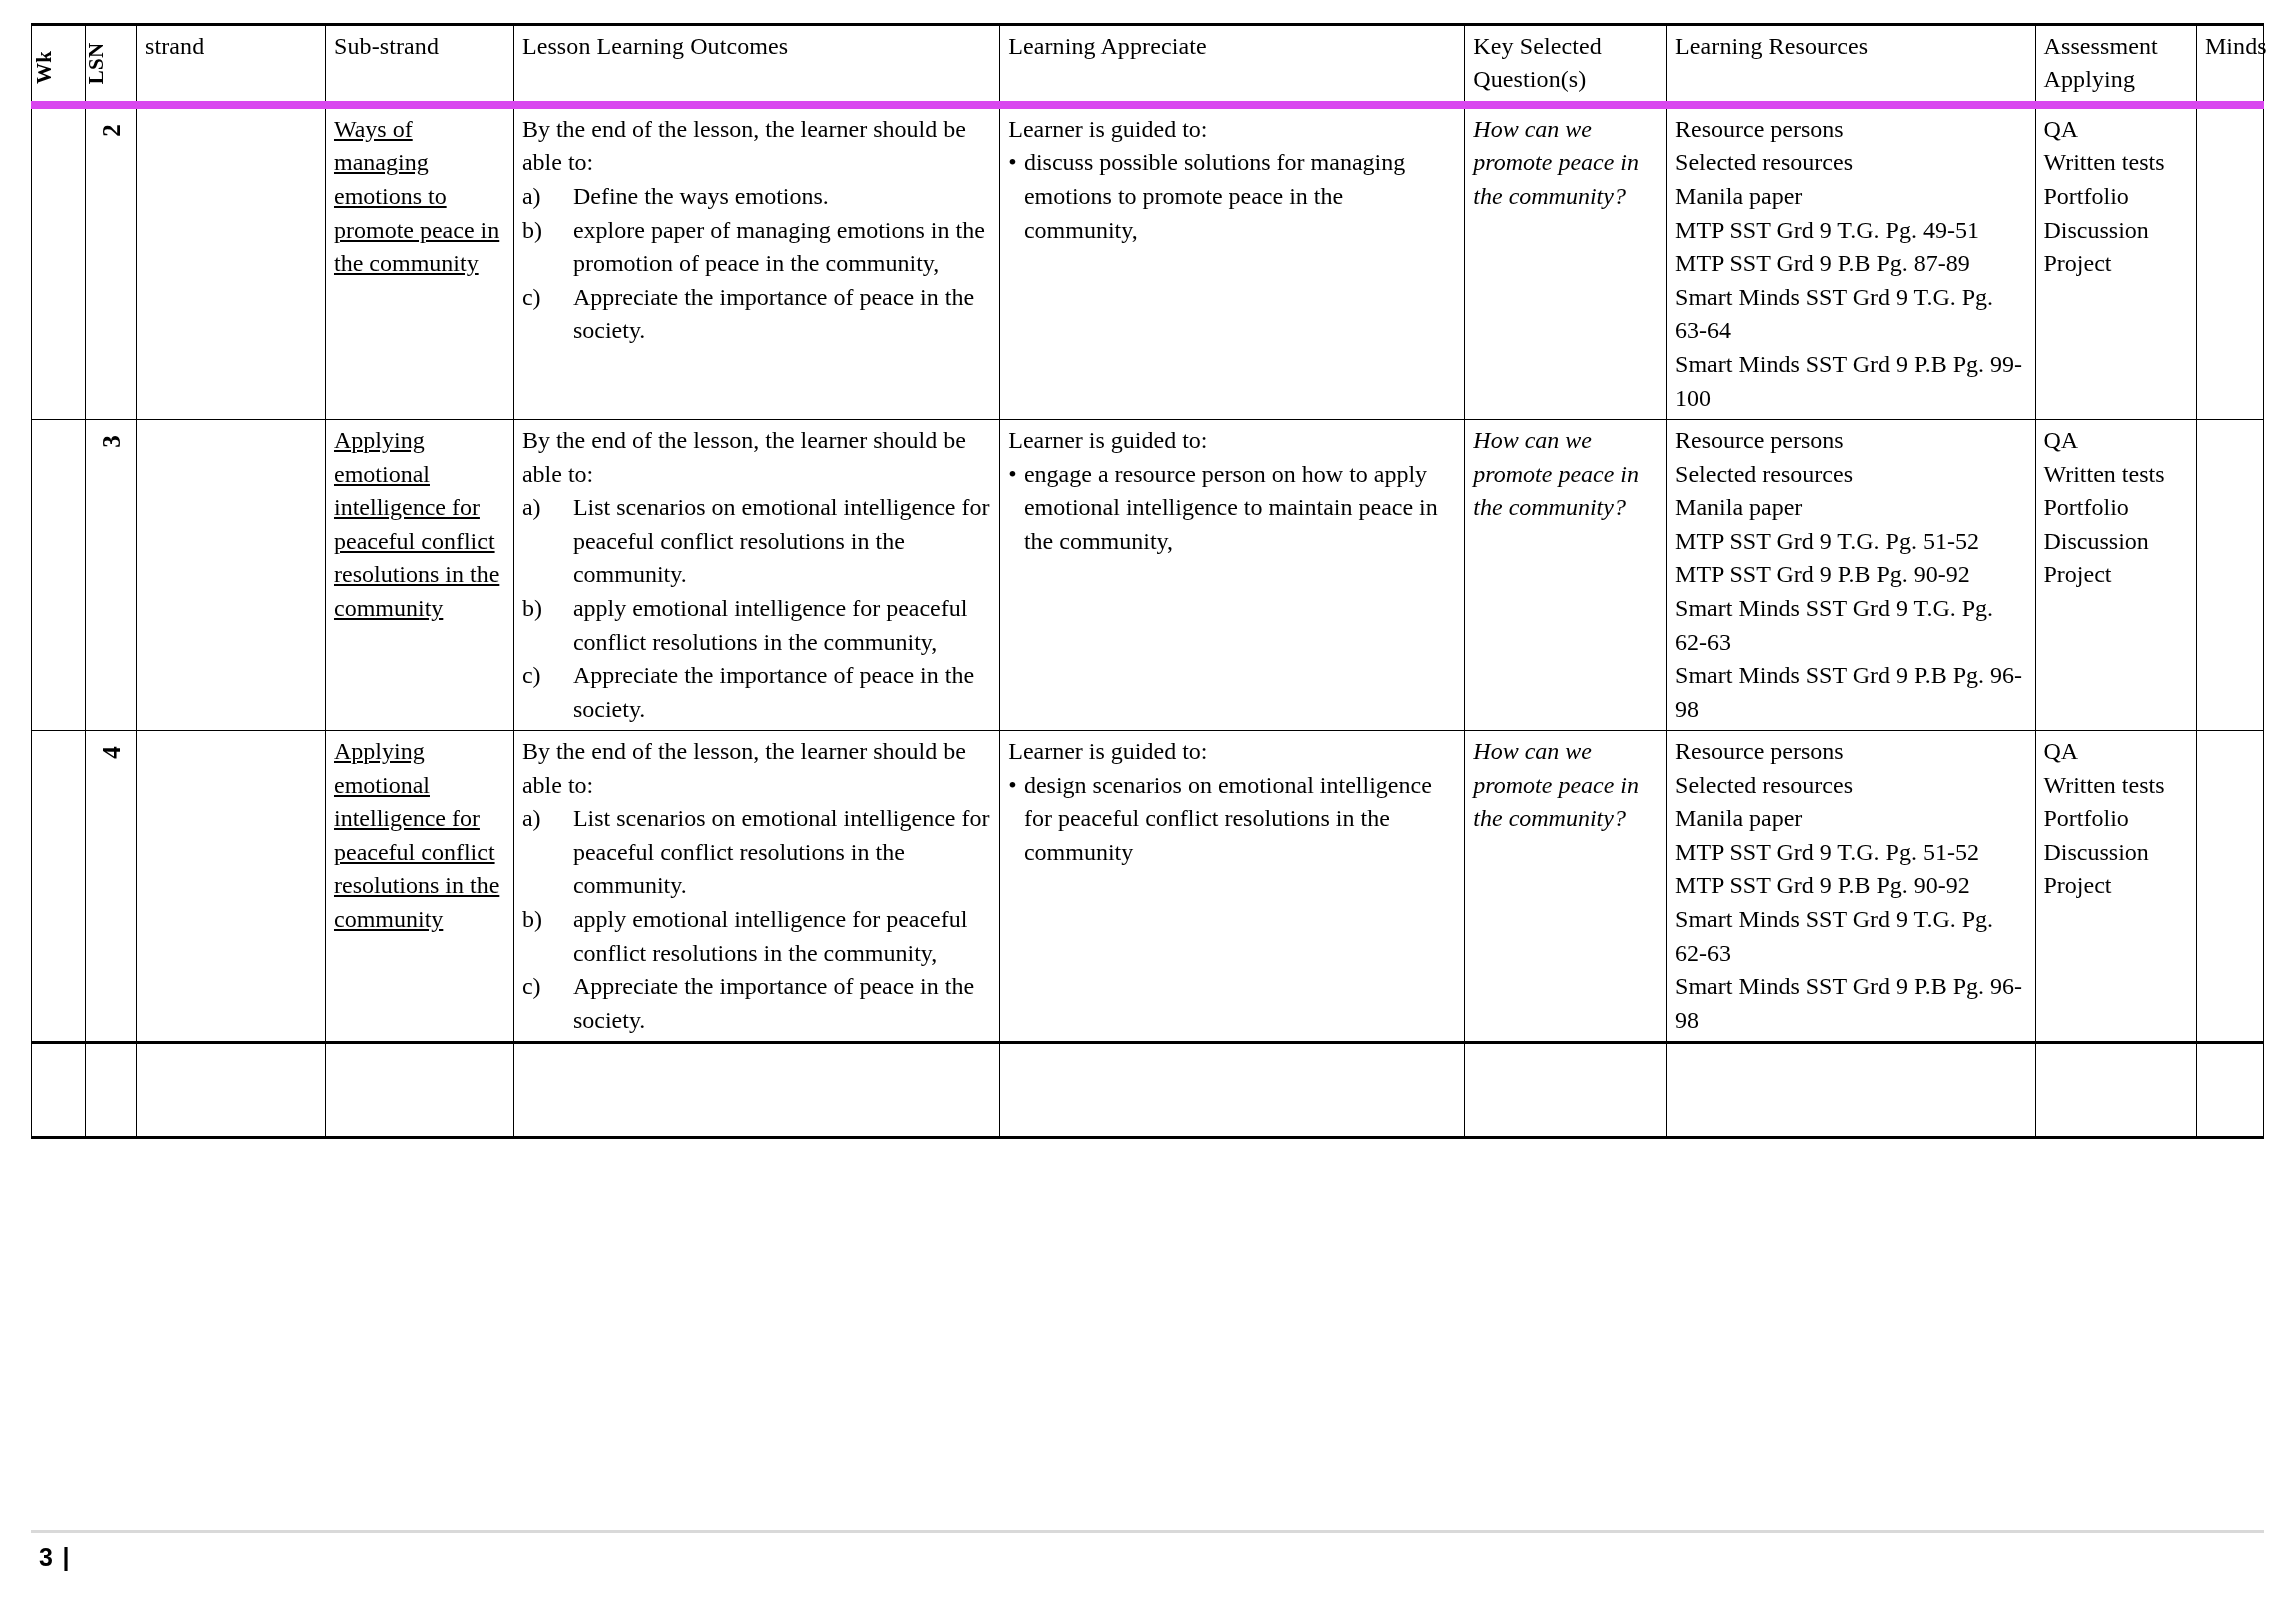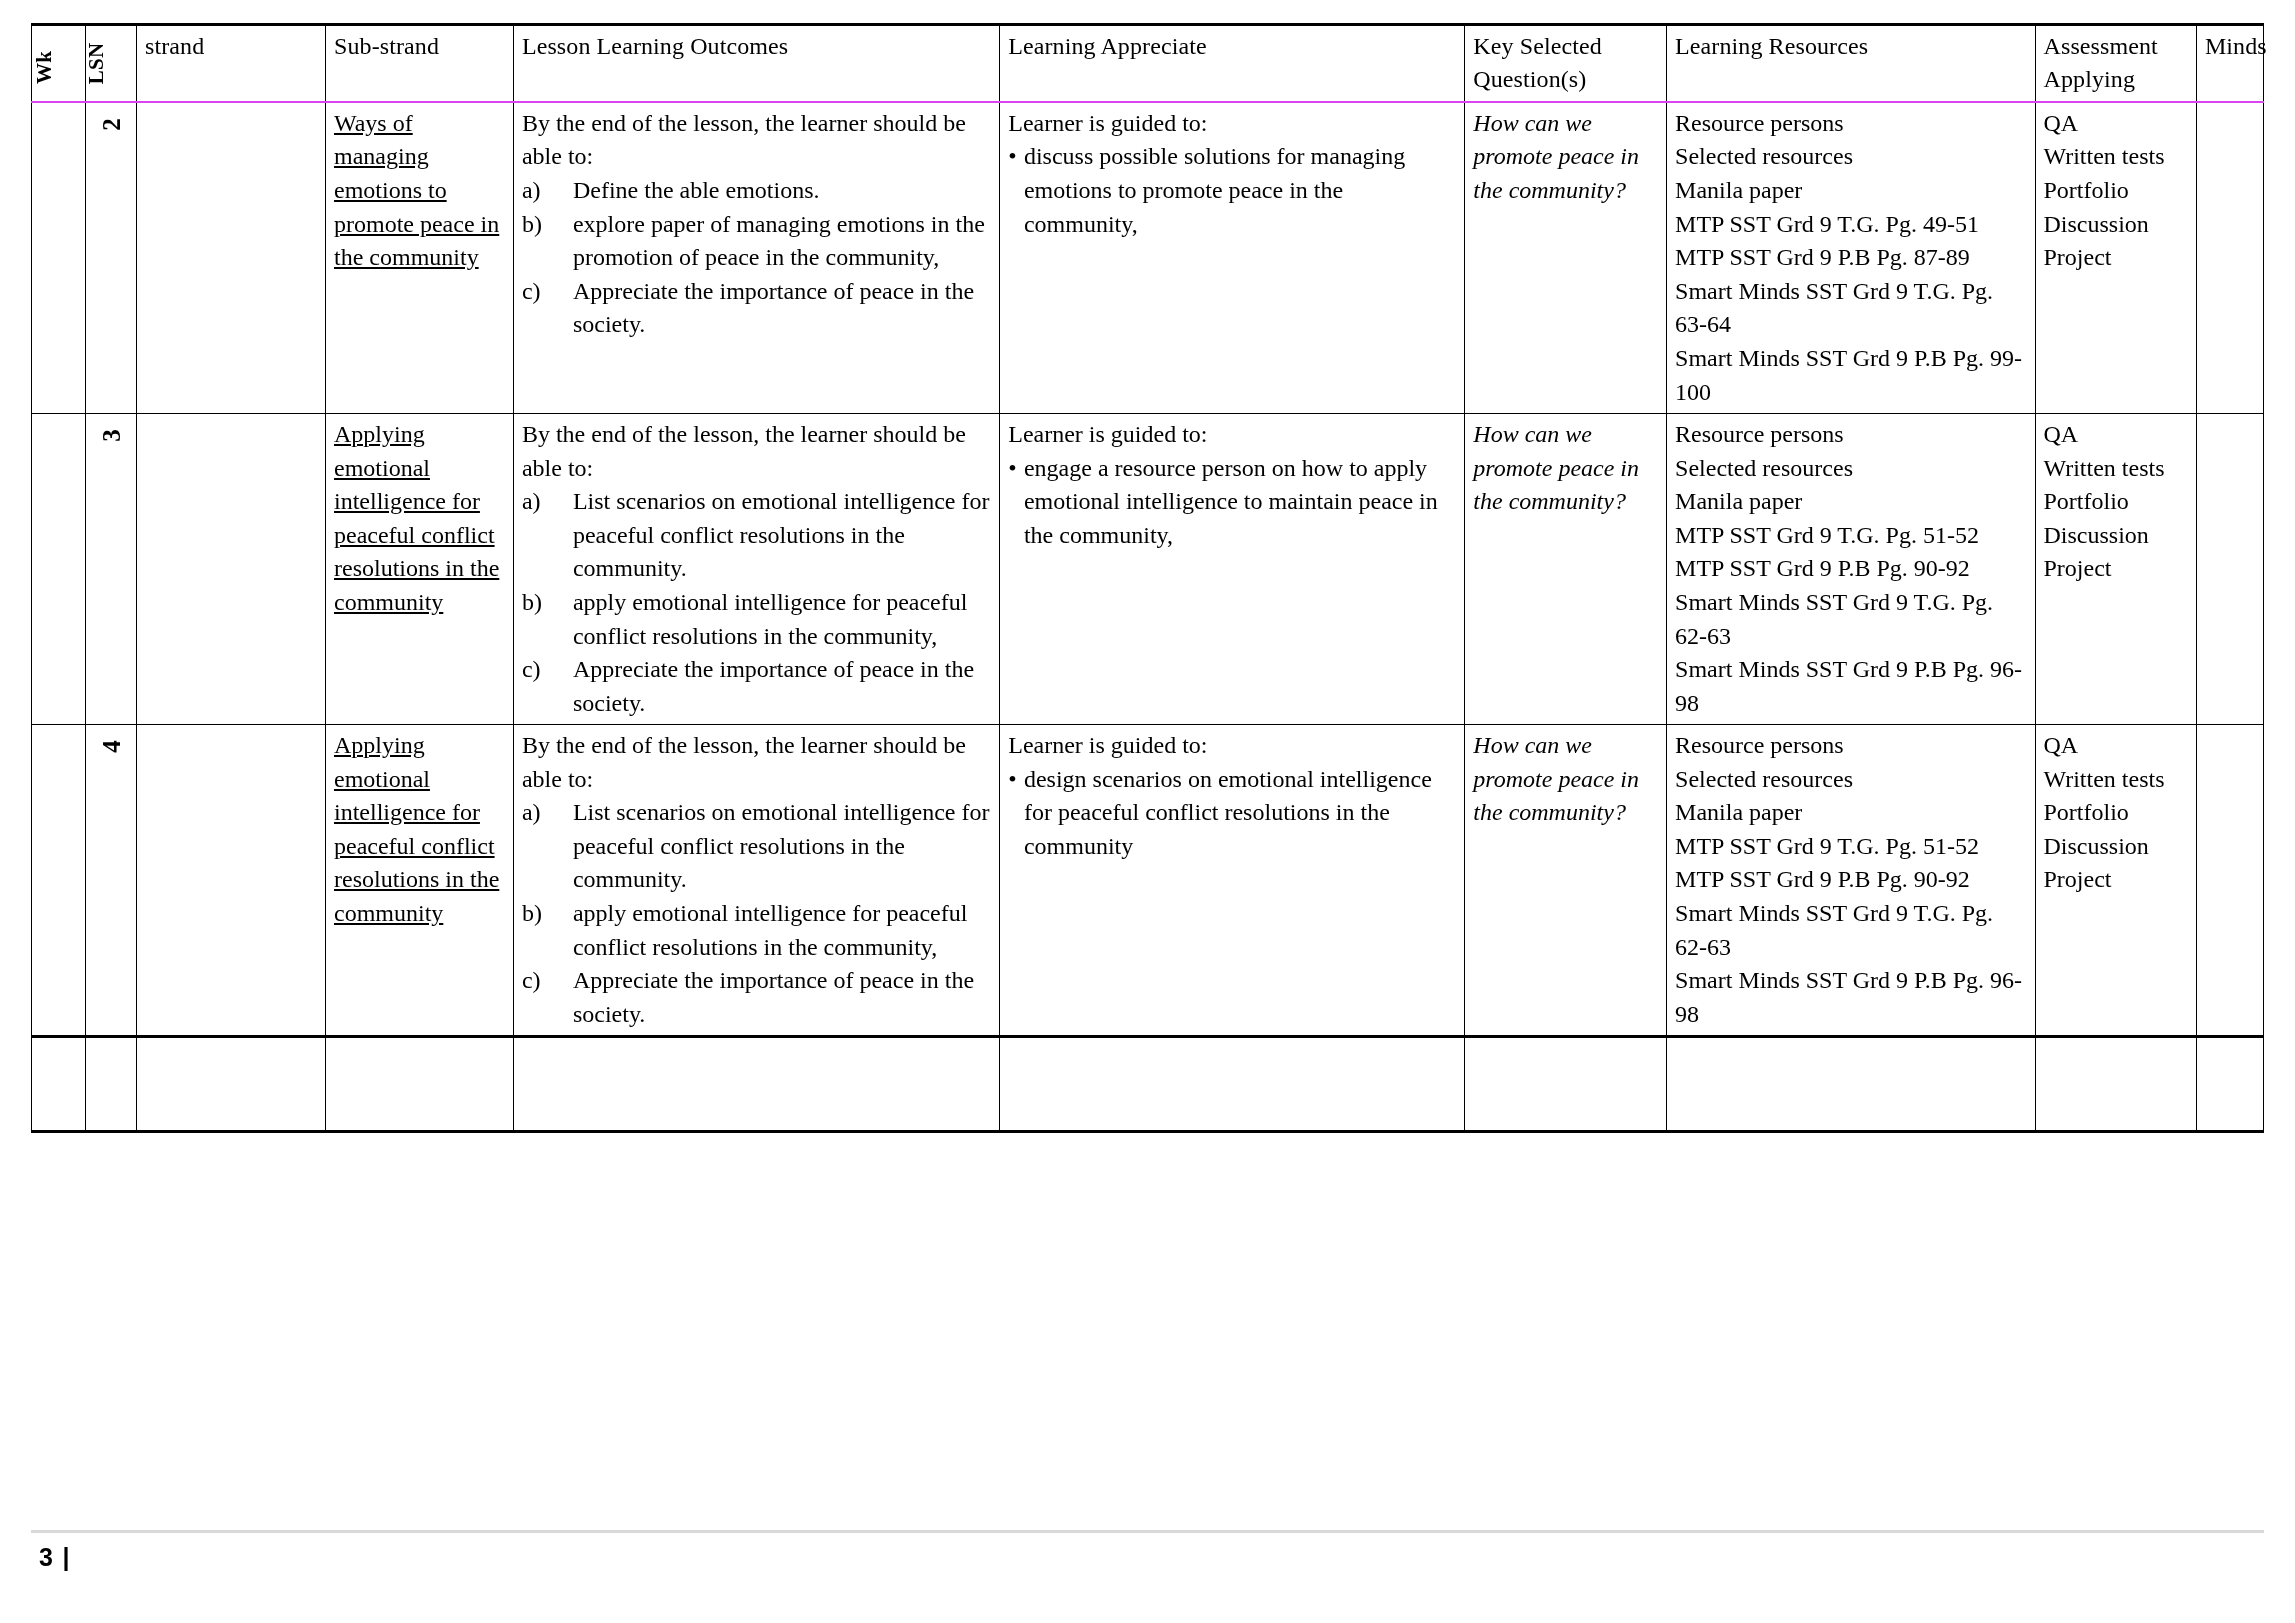--- a/index.html
+++ b/index.html
@@ -39,21 +39,21 @@
     border: 1.3px solid #000000;
     vertical-align: top;
     padding: 3.9px 6.5px 3.9px 7.9px;
     font-weight: normal;
     text-align: left;
     font-size: 24px;
     line-height: 1.40;
   }
 
   
-  table.scheme tr.header-row > * { border-top: 3.3px solid #000; border-bottom: 2px solid #d946ef; }
+  table.scheme tr.header-row > * { border-top: 3.3px solid #000; border-bottom: 8px solid #d946ef; }
   table.scheme tr.blank-row > *  { border-top: 3.3px solid #000; border-bottom: 3.9px solid #000; }
 
   
   col.c-wk      { width: 51px;  }
   col.c-lsn     { width: 48px;  }
   col.c-strand  { width: 178px; }
   col.c-sub     { width: 177px; }
   col.c-llo     { width: 458px; }
   col.c-le      { width: 438px; }
   col.c-kiq     { width: 190px; }
@@ -220,21 +220,21 @@
         <td class="lsn-cell">
           <span class="lsn-num">2</span>
         </td>
         <td></td>
         <td class="sub-cell">Ways of managing emotions to promote peace in the community</td>
         <td>
           <div>By the end of the lesson, the learner should be able to:</div>
           <ol class="llo-list">
             <li>
               <span class="marker">a)</span>
-              <span>Define the able emotions.</span>
+              <span>Define the ways emotions.</span>
             </li>
             <li>
               <span class="marker">b)</span>
               <span>explore paper of managing emotions in the promotion of peace in the community,</span>
             </li>
             <li>
               <span class="marker">c)</span>
               <span>Appreciate the importance of peace in the society.</span>
             </li>
           </ol>

